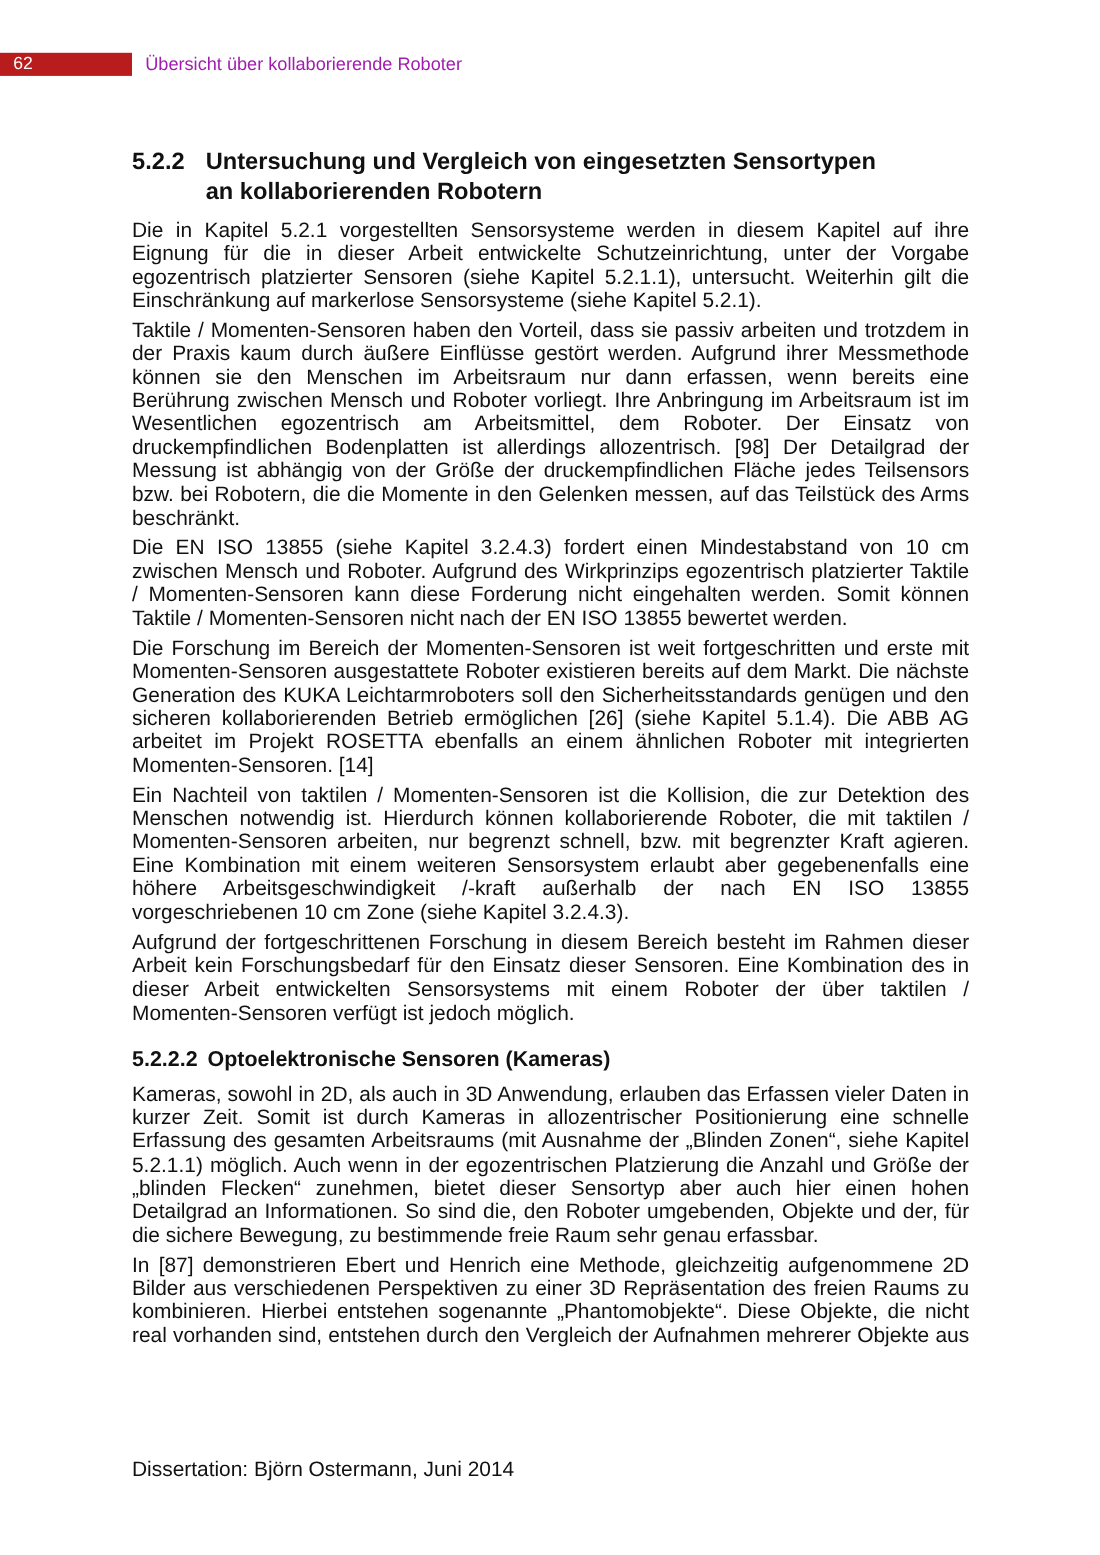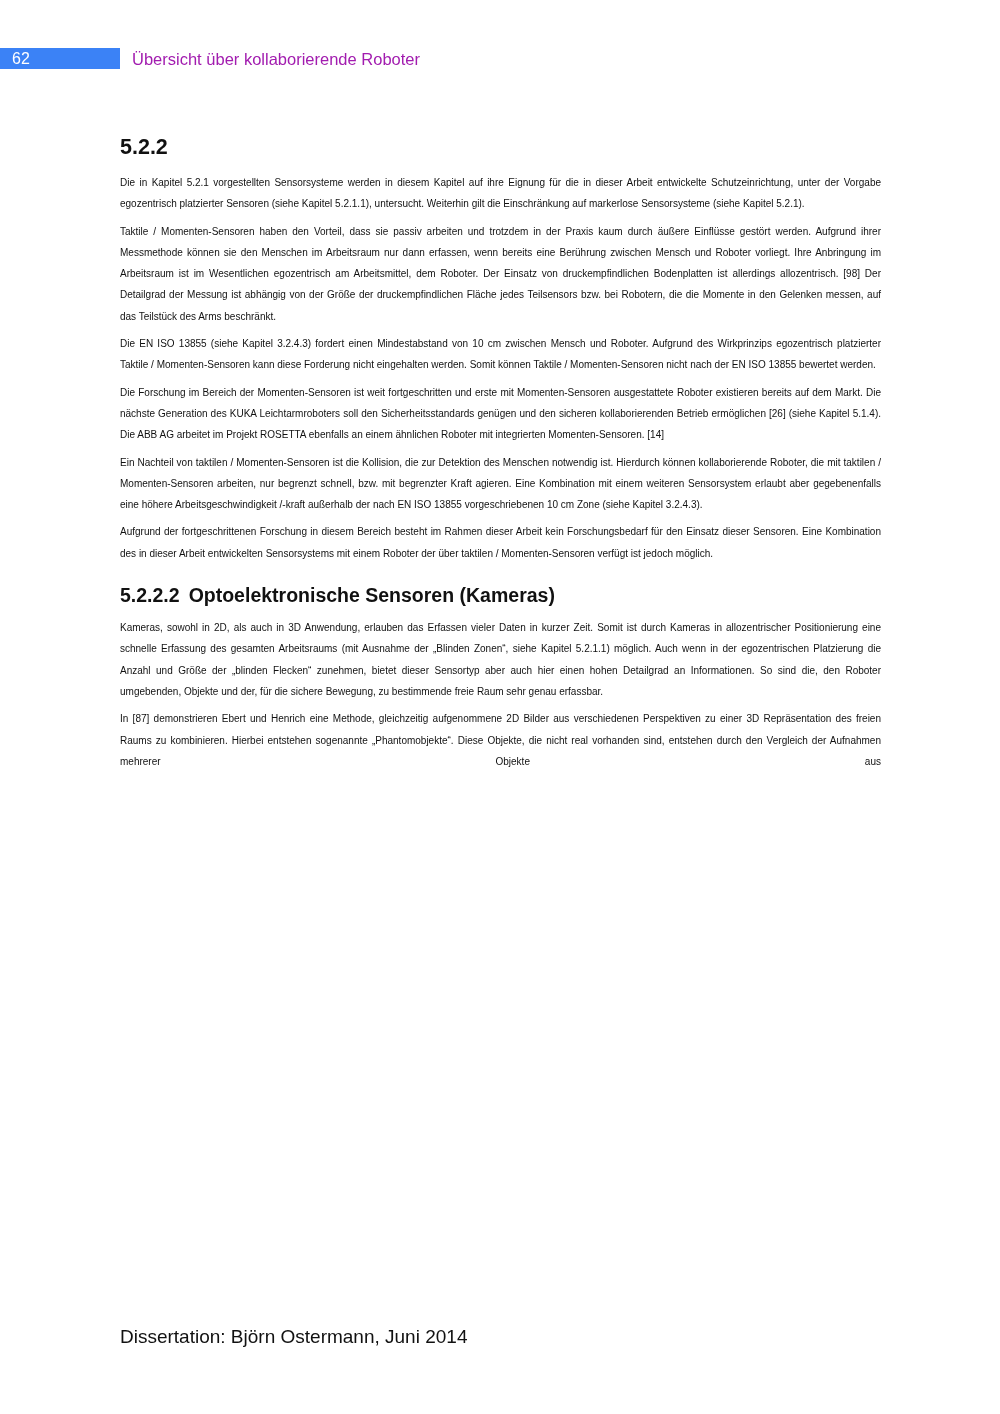--- a/index.html
+++ b/index.html
@@ -2,21 +2,21 @@
 <html><head>
 <meta charset="utf-8">
 <style>
   html, body { margin: 0; padding: 0; background: #ffffff; }
   body {
     width: 1000px; height: 1414px; position: relative; overflow: hidden;
     font-family: "Liberation Sans", sans-serif; color: #111111;
   }
   .header-bar {
     position: absolute; left: 0; top: 48px; width: 120px; height: 21px;
-    background: #3b82f6;
+    background: #b91c1c;
   }
   .page-num {
     position: absolute; left: 12px; top: 0; line-height: 21px;
     font-size: 16px; color: #ffffff;
   }
   .running-title {
     position: absolute; left: 132px; top: 48px; line-height: 22px;
     font-size: 16.5px; color: #a21caf;
   }
   .content {
@@ -25,38 +25,42 @@
   h2.sec {
     font-size: 21.5px; font-weight: bold; margin: 16px 0 11px 0;
     line-height: 27px; display: flex;
   }
   h2.sec .num { width: 67px; flex: none; }
   h3.sub {
     font-size: 19.5px; font-weight: bold; margin: 14px 0 9px 0; line-height: 26px;
   }
   h3.sub .num { margin-right: 9px; }
   p {
-    margin: 0 0 6px 0; font-size: 10px; line-height: 21.3px;
+    margin: 0 0 6px 0; font-size: 19px; line-height: 21.3px;
     text-align: justify; hyphens: manual;
   }
   .footer {
     position: absolute; left: 120px; top: 1326px; font-size: 19px; line-height: 22px;
   }
 </style>
 </head>
 <body>
 
 <div class="header-bar">
   <span class="page-num">62</span>
 </div>
 <div class="running-title">Übersicht über kollaborierende Roboter</div>
 
 <div class="content">
   <h2 class="sec">
     <span class="num">5.2.2</span>
+    <span>
+      <span>Untersuchung und Vergleich von eingesetzten Sensortypen</span><br>
+      <span>an kollaborierenden Robotern</span>
+    </span>
   </h2>
   <p>Die in Kapitel 5.2.1 vorgestellten Sensorsysteme werden in diesem Kapitel auf ihre Eignung für die in dieser Arbeit entwickelte Schutzeinrichtung, unter der Vorgabe egozentrisch platzierter Sensoren (siehe Kapitel 5.2.1.1), untersucht. Weiterhin gilt die Einschränkung auf markerlose Sensorsysteme (siehe Kapitel 5.2.1).</p>
 
   <p>Taktile / Momenten-Sensoren haben den Vorteil, dass sie passiv arbeiten und trotzdem in der Praxis kaum durch äußere Einflüsse gestört werden. Aufgrund ihrer Messmethode können sie den Menschen im Arbeitsraum nur dann erfassen, wenn bereits eine Berührung zwischen Mensch und Roboter vorliegt. Ihre Anbringung im Arbeitsraum ist im Wesentlichen egozentrisch am Arbeitsmittel, dem Roboter. Der Einsatz von druckempfindlichen Bodenplatten ist allerdings allozentrisch. [98] Der Detailgrad der Messung ist abhängig von der Größe der druckempfindlichen Fläche jedes Teilsensors bzw. bei Robotern, die die Momente in den Gelenken messen, auf das Teilstück des Arms beschränkt.</p>
   <p>Die EN ISO 13855 (siehe Kapitel 3.2.4.3) fordert einen Mindestabstand von 10 cm zwischen Mensch und Roboter. Aufgrund des Wirkprinzips egozentrisch platzierter Taktile / Momenten-Sensoren kann diese Forderung nicht eingehalten werden. Somit können Taktile / Momenten-Sensoren nicht nach der EN ISO 13855 bewertet werden.</p>
   <p>Die Forschung im Bereich der Momenten-Sensoren ist weit fortgeschritten und erste mit Momenten-Sensoren ausgestattete Roboter existieren bereits auf dem Markt. Die nächste Generation des KUKA Leichtarmroboters soll den Sicherheitsstandards genügen und den sicheren kollaborierenden Betrieb ermöglichen [26] (siehe Kapitel 5.1.4). Die ABB AG arbeitet im Projekt ROSETTA ebenfalls an einem ähnlichen Roboter mit integrierten Momenten-Sensoren. [14]</p>
   <p>Ein Nachteil von taktilen / Momenten-Sensoren ist die Kollision, die zur Detektion des Menschen notwendig ist. Hierdurch können kollaborierende Roboter, die mit taktilen / Momenten-Sensoren arbeiten, nur begrenzt schnell, bzw. mit begrenzter Kraft agieren. Eine Kombination mit einem weiteren Sensorsystem erlaubt aber gegebenenfalls eine höhere Arbeitsgeschwindigkeit /-kraft außerhalb der nach EN ISO 13855 vorgeschriebenen 10 cm Zone (siehe Kapitel 3.2.4.3).</p>
   <p>Aufgrund der fortgeschrittenen Forschung in diesem Bereich besteht im Rahmen dieser Arbeit kein Forschungsbedarf für den Einsatz dieser Sensoren. Eine Kombination des in dieser Arbeit entwickelten Sensorsystems mit einem Roboter der über taktilen / Momenten-Sensoren verfügt ist jedoch möglich.</p>
 
   <h3 class="sub" style="margin-top:18px;">

